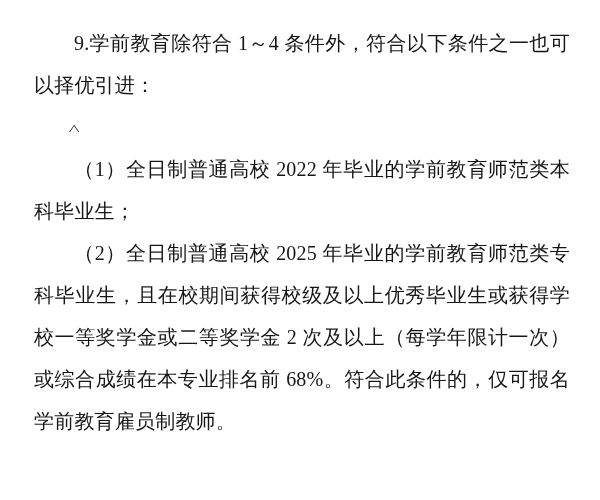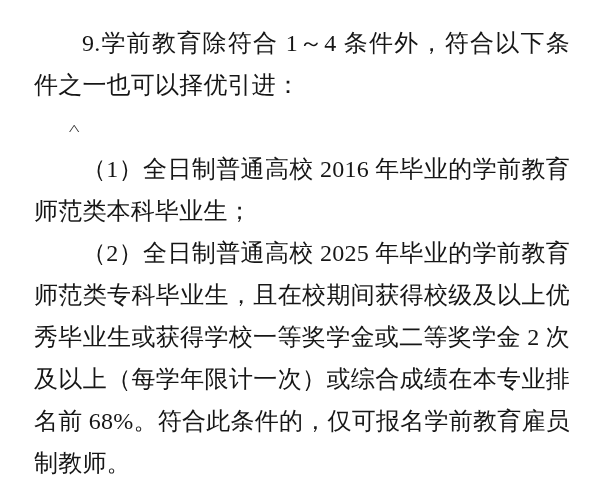--- a/index.html
+++ b/index.html
@@ -15,21 +15,21 @@
     overflow: hidden;
   }
   .page {
     position: relative;
     width: 600px;
     height: 500px;
     box-sizing: border-box;
     padding: 22px 30px 10px 34px;
   }
   .para {
-    font-size: 24px;
+    font-size: 20px;
     line-height: 42px;
     letter-spacing: 0.2px;
     text-align: justify;
     text-justify: inter-ideograph;
     margin: 0 0 0 0;
     color: #161616;
   }
   .indent {
     text-indent: 2em;
   }
@@ -52,17 +52,17 @@
 <body>
 
 <div class="page">
 
   <p class="para indent p-item">9.学前教育除符合 1～4 条件外，符合以下条件之一也可以择优引进：</p>
 
   <div class="blank-line">
     <span class="caret-mark">˄</span>
   </div>
 
-  <p class="para indent p-item">（1）全日制普通高校 2016 年毕业的学前教育师范类本科毕业生；</p>
+  <p class="para indent p-item">（1）全日制普通高校 2022 年毕业的学前教育师范类本科毕业生；</p>
 
   <p class="para indent p-item">（2）全日制普通高校 2025 年毕业的学前教育师范类专科毕业生，且在校期间获得校级及以上优秀毕业生或获得学校一等奖学金或二等奖学金 2 次及以上（每学年限计一次）或综合成绩在本专业排名前 68%。符合此条件的，仅可报名学前教育雇员制教师。</p>
 
 </div>
 
 </body></html>

